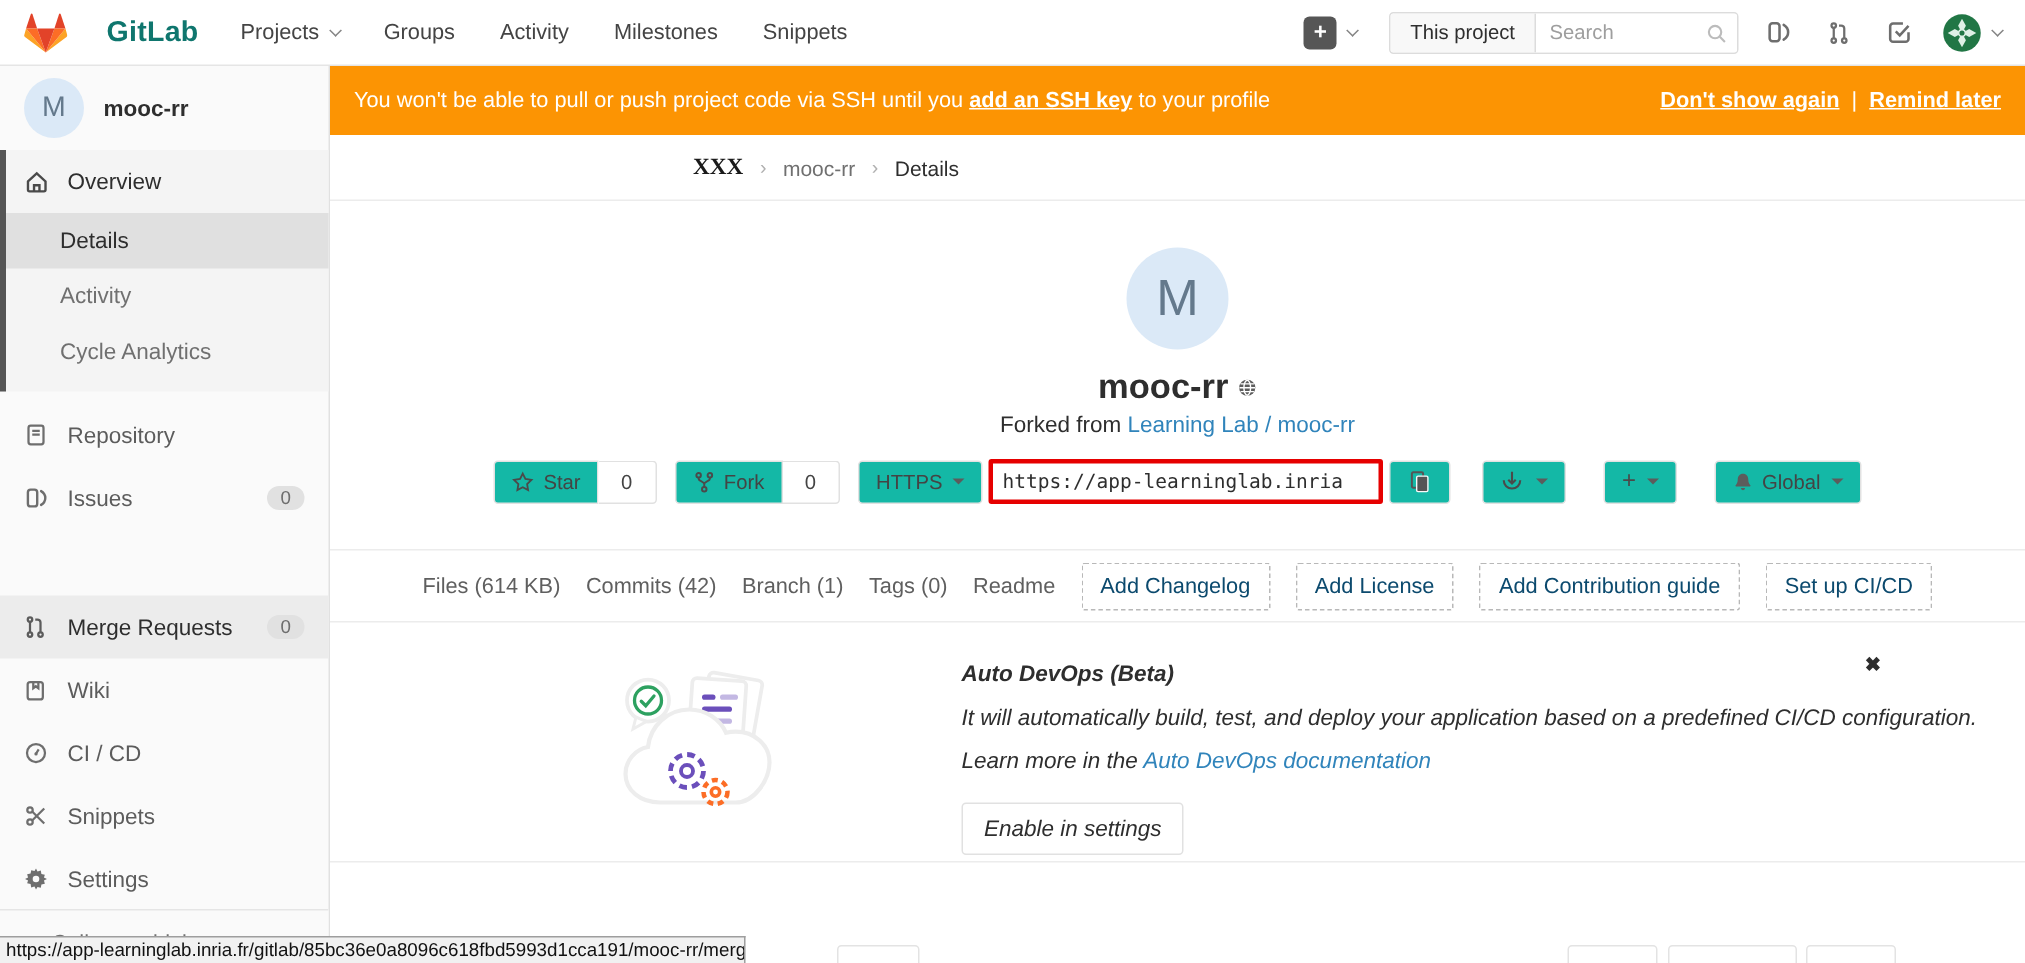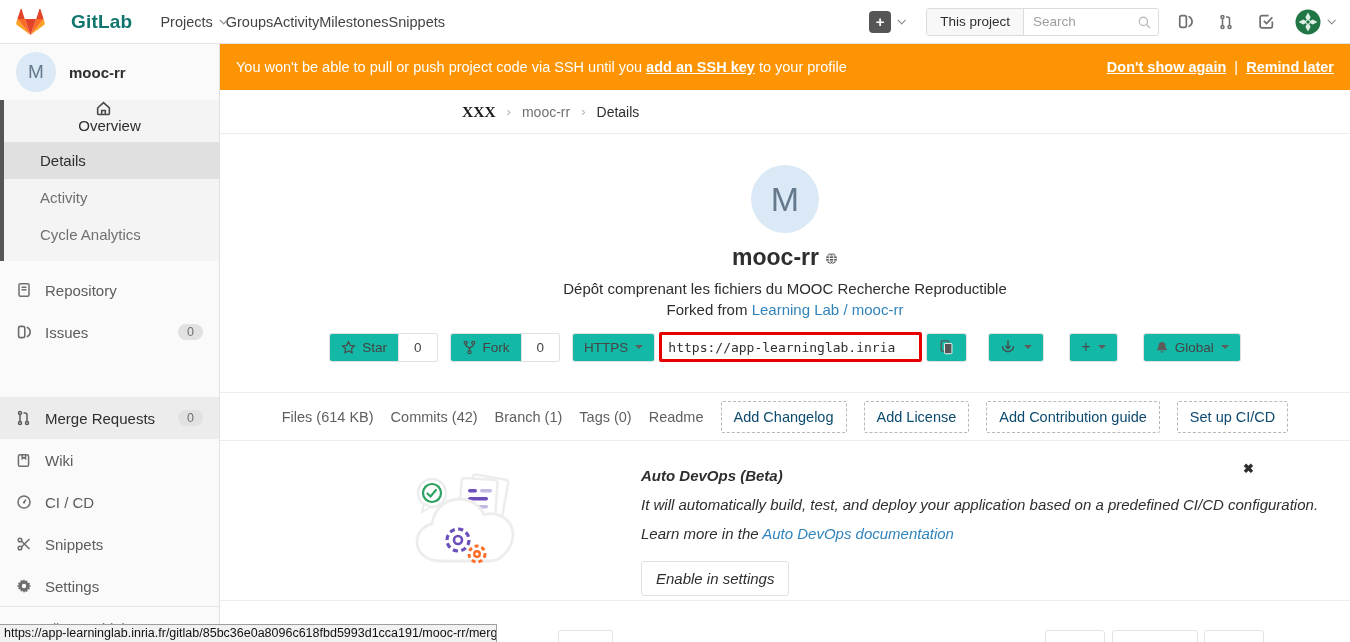--- a/index.html
+++ b/index.html
@@ -4,21 +4,21 @@
 <style>
   * { margin:0; padding:0; box-sizing:border-box; }
   html,body { width:1350px; height:642px; overflow:hidden; background:#fff;
     font-family:"Liberation Sans", sans-serif; font-size:14px; color:#2e2e2e; position:relative; }
 
   
   .navbar { position:absolute; top:0; left:0; right:0; height:44px; background:#fff;
     border-bottom:1px solid #e5e5e5; display:flex; align-items:center; padding:0 16px; z-index:30; }
   .brand { display:flex; align-items:center; cursor:pointer; }
   .brand-name { font-size:19px; font-weight:600; color:#0f766e; margin-left:26px; letter-spacing:.2px; }
-  .nav-links { display:flex; align-items:flex-start; margin-left:28px; }
+  .nav-links { display:flex; align-items:flex-start; margin-left:28px; gap:30px; }
   .nav-link { color:#444; font-size:14.5px; cursor:pointer; display:flex; align-items:center; }
   .chev { display:inline-block; width:6px; height:6px; border-right:1.4px solid #848484;
     border-bottom:1.4px solid #848484; transform:rotate(45deg) translateY(-1px); margin-left:7px; margin-top:-2px; }
   .nav-right { margin-left:auto; display:flex; align-items:center; }
   .plus-btn { width:22px; height:22px; background:#565656; border-radius:4px; color:#fff;
     font-size:15px; line-height:21px; text-align:center; font-weight:bold; cursor:pointer; }
   .search-wrap { display:flex; align-items:stretch; height:28px; border:1px solid #dcdcdc;
     border-radius:3px; overflow:hidden; margin-left:22px; margin-right:18px; background:#fff; }
   .search-scope { background:#f8f8f8; border-right:1px solid #dcdcdc; padding:0 13px;
     display:flex; align-items:center; font-size:13.5px; color:#2e2e2e; white-space:nowrap; }
@@ -41,21 +41,21 @@
   
   .sidebar { position:absolute; top:44px; left:0; bottom:0; width:220px; background:#fafafa;
     border-right:1px solid #e1e1e1; z-index:20; }
   .sb-project { display:flex; align-items:center; height:56px; padding:0 16px; }
   .avatar-sm { width:40px; height:40px; border-radius:50%; background:#dbe9f7; color:#64798c;
     display:flex; align-items:center; justify-content:center; font-size:19px; flex:0 0 40px; }
   .sb-project-name { margin-left:13px; font-weight:700; color:#2e2e2e; font-size:15px; }
   .sb-section { background:#f4f4f4; border-left:4px solid #555; }
   .sb-row { display:flex; align-items:center; height:42px; padding:0 16px; color:#5c5c5c;
     font-size:15px; cursor:pointer; }
-  .sb-section .sb-row { padding-left:12px;flex-direction:column; }
+  .sb-section .sb-row { padding-left:12px; }
   .sb-row .sb-icon { width:17px; display:flex; margin-right:12px; }
   .sb-sub { display:flex; align-items:center; height:37px; padding-left:36px; color:#707070;
     font-size:15px; cursor:pointer; }
   .sb-sub.active { background:#e0e0e0; color:#2e2e2e; }
   .sb-row.hovered { background:#ececec;margin-top:44px; }
   .badge { margin-left:auto; background:#e1e1e1; color:#6e6e6e; border-radius:10px;
     padding:1px 9px; font-size:12.5px; }
   .sb-gap { height:8px; }
   .sb-collapse { position:absolute; top:562px; left:0; right:0; border-top:1px solid #e5e5e5;
     padding:13px 16px; color:#707070; font-size:14.5px; background:#fafafa; cursor:pointer; }
@@ -346,21 +346,20 @@
     <div class="avatar-lg">M</div>
     <div class="proj-title">
       <span>mooc-rr</span><svg viewBox="0 0 14 14" width="13" height="13">
           <circle cx="7" cy="7" r="5.8" fill="#5c5c5c"></circle>
           <g stroke="#fff" stroke-width="1" fill="none">
             <ellipse cx="7" cy="7" rx="2.4" ry="5.4"></ellipse>
             <path d="M1.4 7h11.2M2.2 4.2h9.6M2.2 9.8h9.6"></path>
           </g>
         </svg>
     </div>
-    <div class="proj-desc">Dépôt comprenant les fichiers du MOOC Recherche Reproductible</div>
     <div class="proj-fork">
       <span>Forked from </span><span class="lnk">Learning Lab / mooc-rr</span>
     </div>
   </section>
 
   <section class="clone-row">
     <span class="group">
       <span class="btn">
         <svg viewBox="0 0 16 16" width="15" height="15">
             <path d="M8 1.8l1.9 3.9 4.3.6-3.1 3 .7 4.3L8 11.6l-3.8 2 .7-4.3-3.1-3 4.3-.6z" fill="none" stroke="#4a4a4a" stroke-width="1.3"></path>

